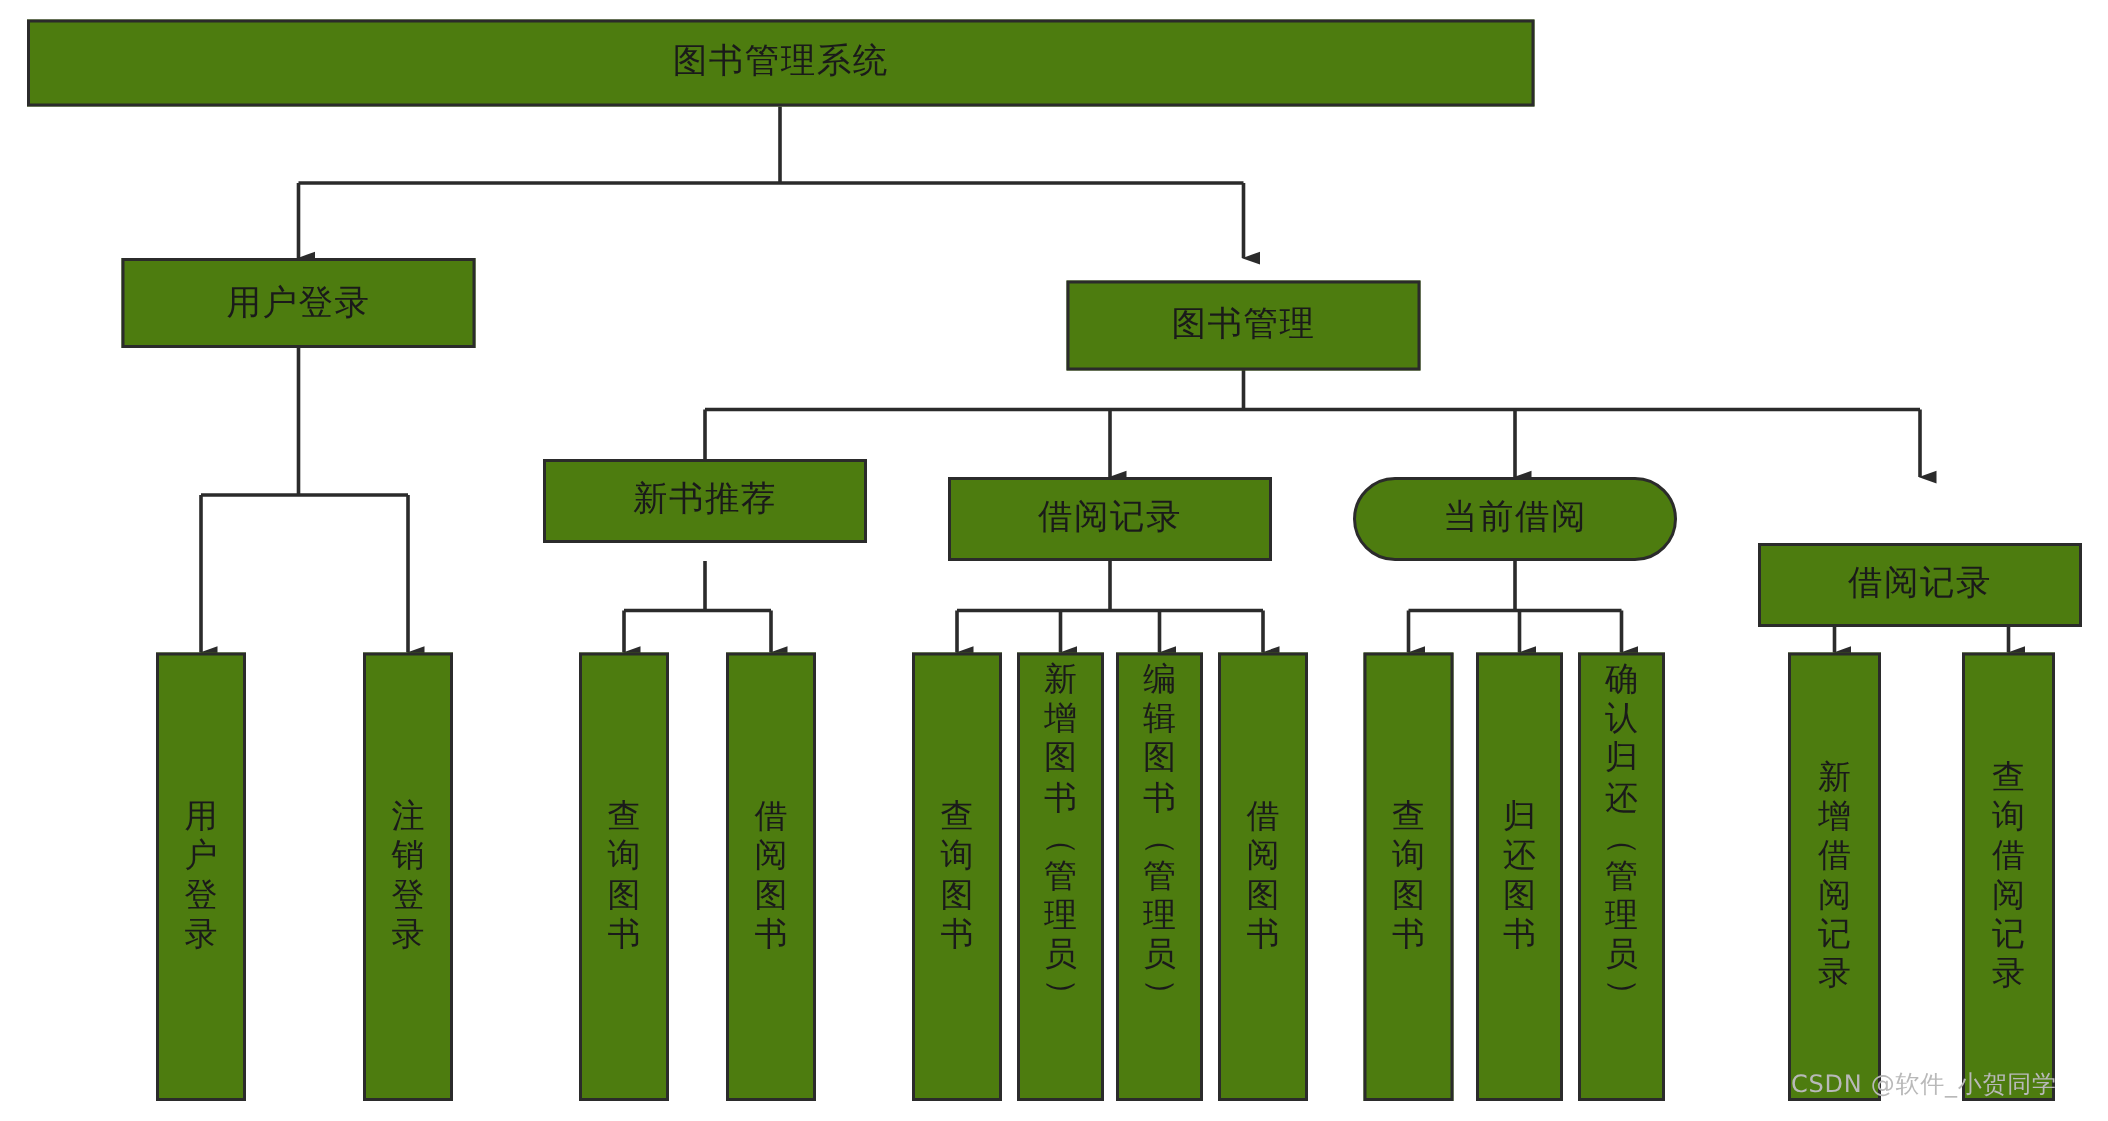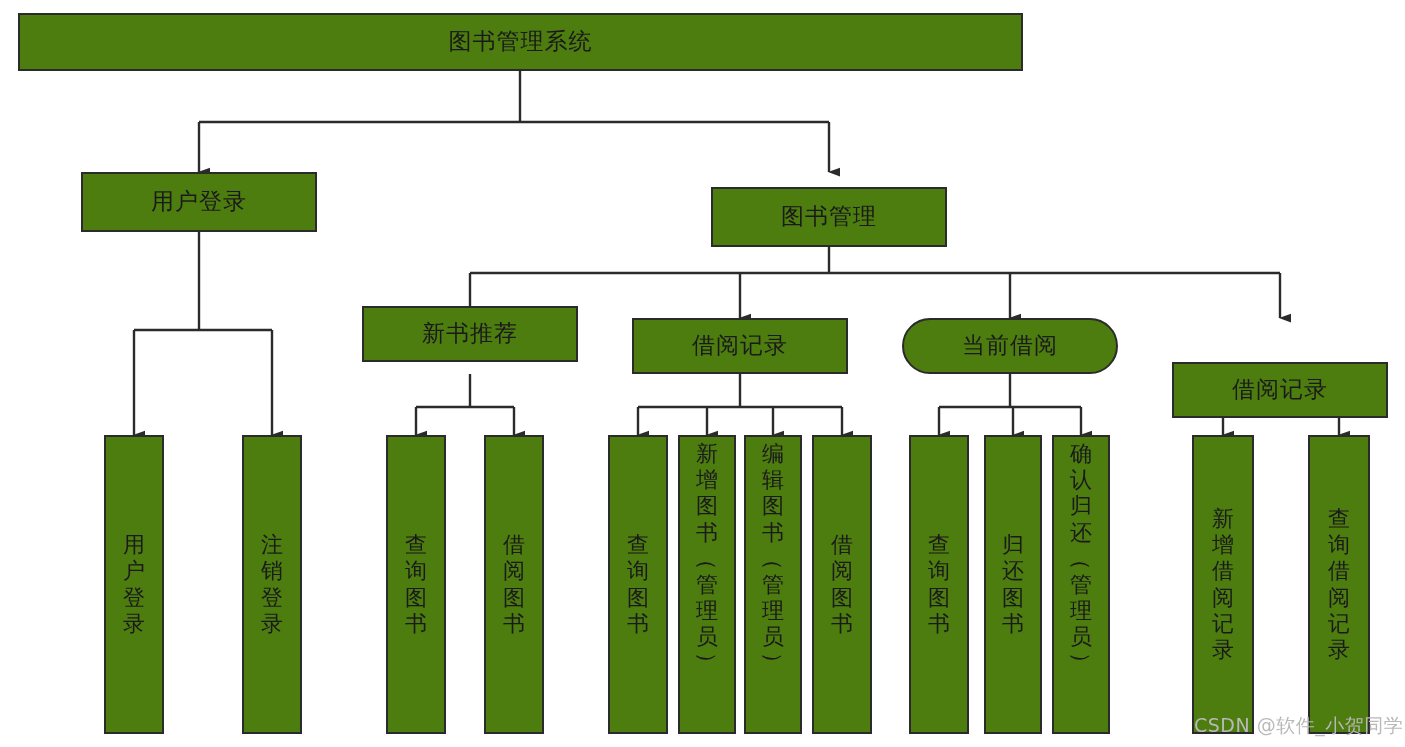--- a/index.html
+++ b/index.html
@@ -61,21 +61,21 @@
     display: block;
     text-align: center;
     width: 100%;
   }
   .vchar.rot {
     transform: rotate(90deg);
   }
   .watermark {
     position: absolute;
     color: #b9b9b9;
-    font-size: 19px;
+    font-size: 16px;
     letter-spacing: 0.5px;
     white-space: nowrap;
     user-select: none;
   }
 </style>
 </head>
 <body>
 
 <div id="canvas">
 

